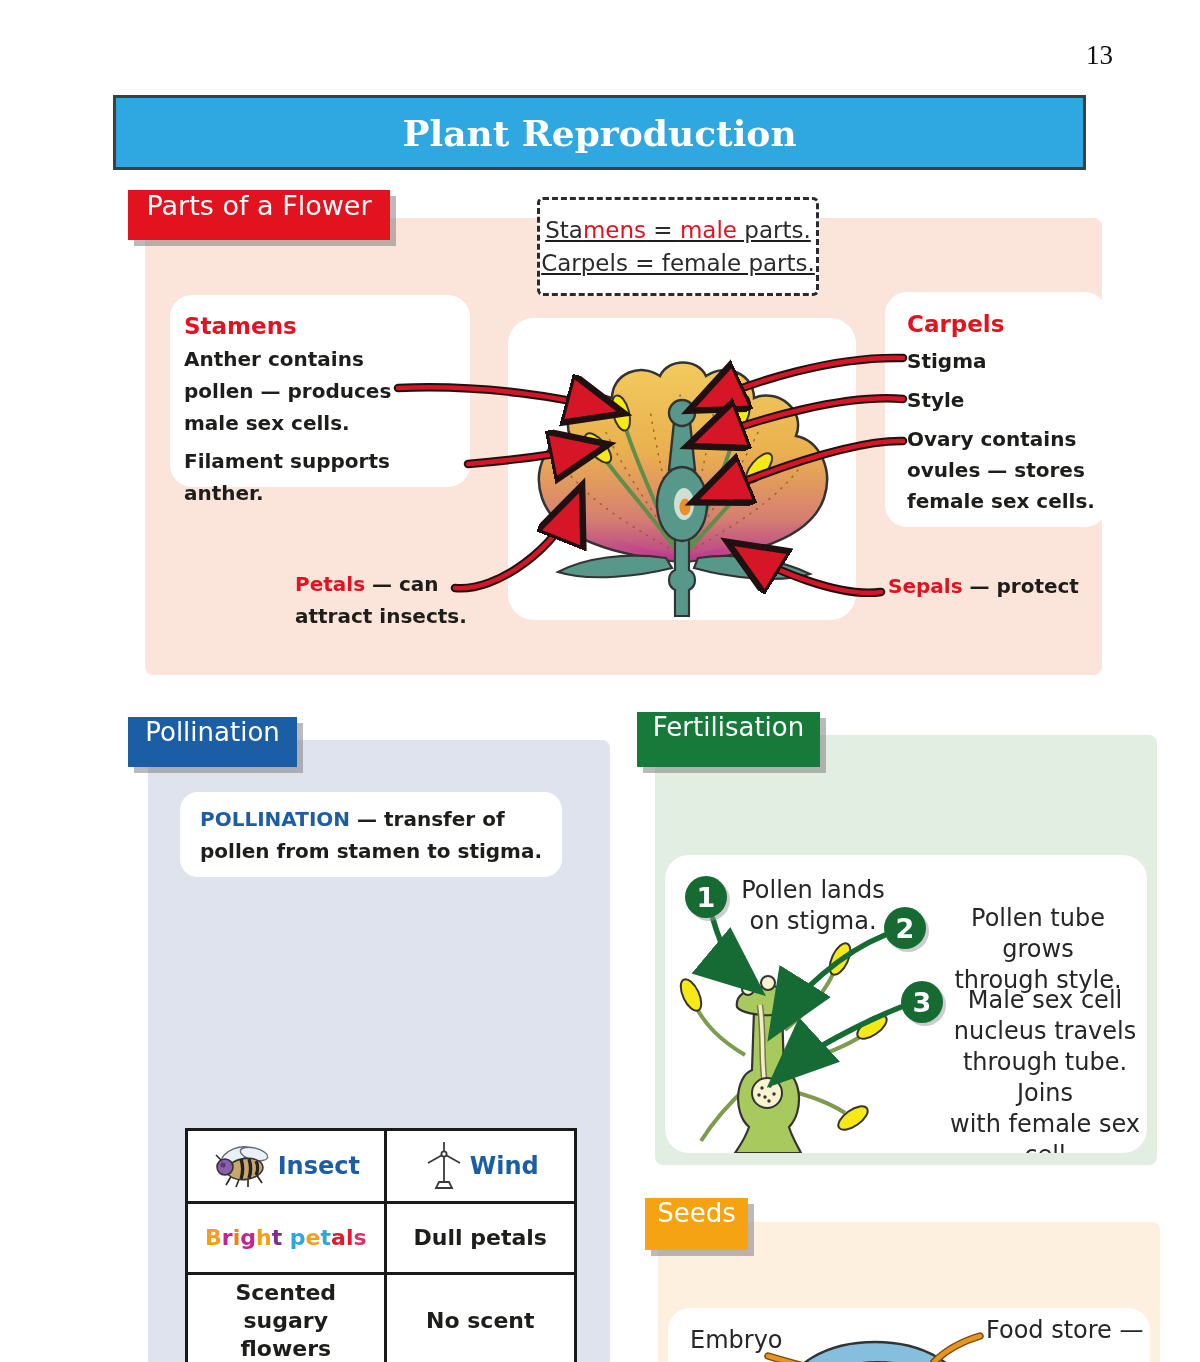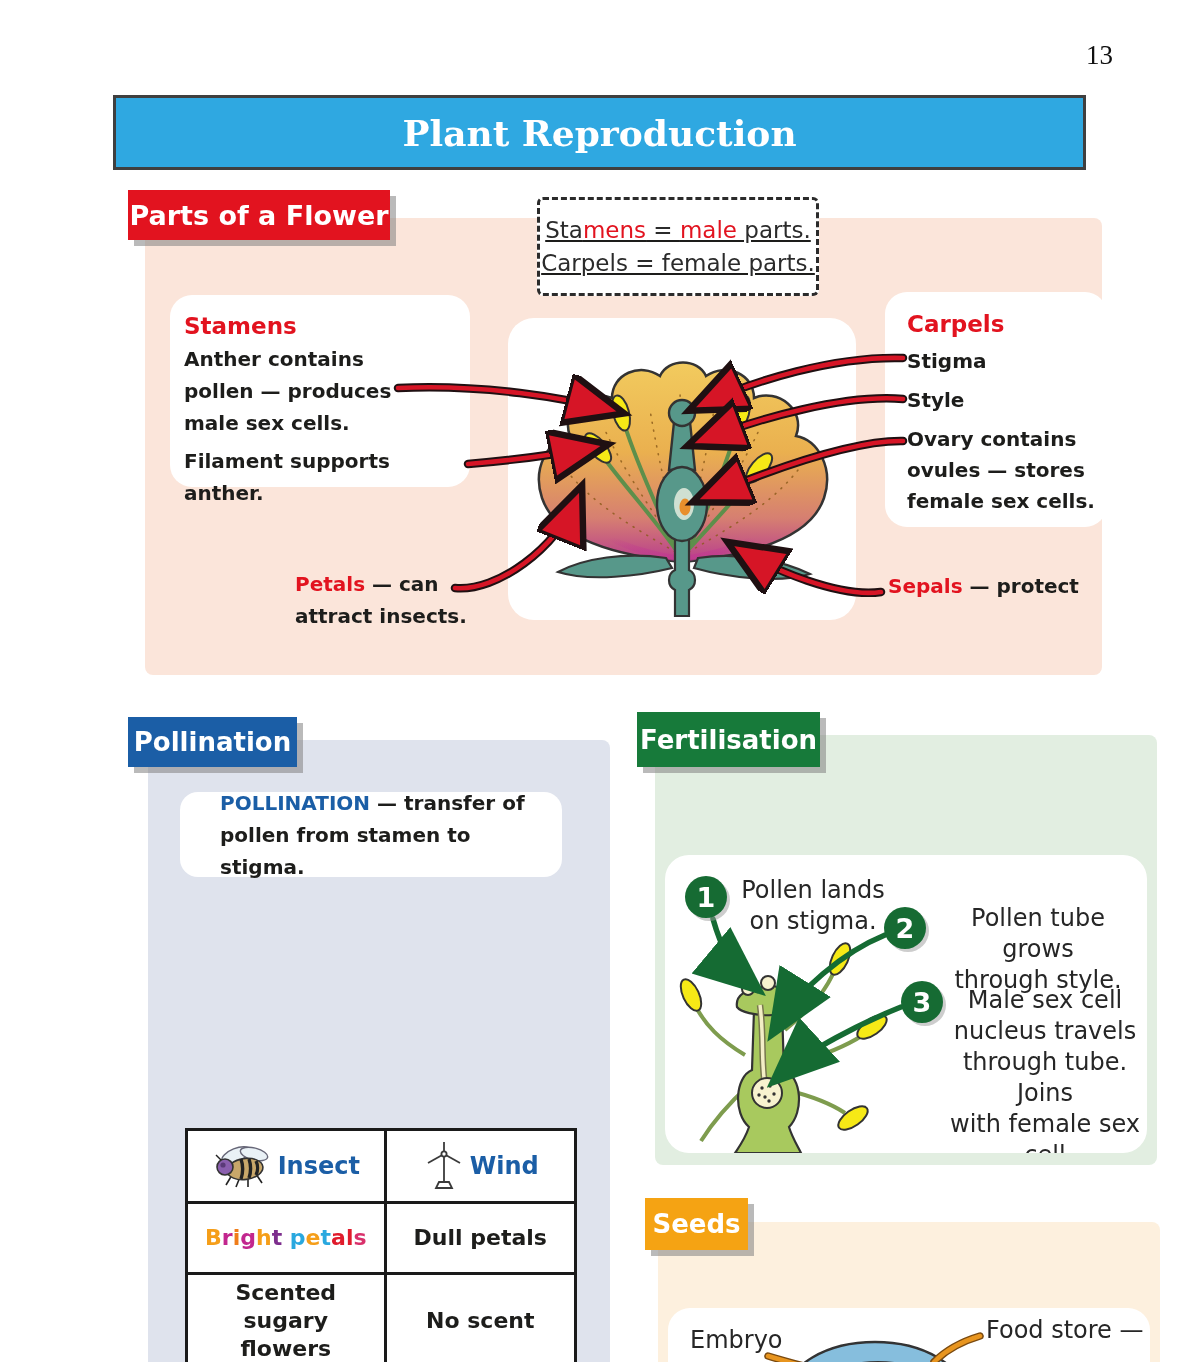--- a/index.html
+++ b/index.html
@@ -5,21 +5,21 @@
   html,body{margin:0;padding:0;background:#ffffff;}
   #page{position:relative;width:1200px;height:1362px;overflow:hidden;background:#ffffff;
         font-family:"DejaVu Sans","Liberation Sans",sans-serif;color:#1d1d1b;}
   .abs{position:absolute;}
   
   #title-banner{left:113px;top:95px;width:967px;height:69px;background:#2fa8e1;border:3px solid #3f3f3f;
     display:flex;align-items:center;justify-content:center;}
   #title-banner span{font-family:"DejaVu Serif","Liberation Serif",serif;font-weight:700;font-size:36px;color:#fff;}
   #page-number{left:1086px;top:40px;font-family:Liberation Serif, serif;font-size:27px;color:#111;}
   
-  .badge{color:#fff;font-weight:700;display:flex;align-items:center;justify-content:center;
+  .badge{color:#fff;font-weight:400;display:flex;justify-content:center;
          box-shadow:6px 6px 0 rgba(130,130,130,.55);z-index:6;}
   #badge-parts{left:128px;top:190px;width:262px;height:50px;background:#e2131f;font-size:27px;}
   #badge-pollination{left:128px;top:717px;width:169px;height:50px;background:#1b5ea6;font-size:26px;}
   #badge-fertilisation{left:637px;top:712px;width:183px;height:55px;background:#177a3a;font-size:26px;}
   #badge-seeds{left:645px;top:1198px;width:103px;height:52px;background:#f5a313;font-size:26px;}
   
   .panel{border-radius:8px;z-index:1;}
   #panel-parts{left:145px;top:218px;width:957px;height:457px;background:#fbe5da;}
   #panel-pollination{left:148px;top:740px;width:462px;height:640px;background:#dfe3ed;}
   #panel-fertilisation{left:655px;top:735px;width:502px;height:430px;background:#e2eee1;}
@@ -37,21 +37,21 @@
   .body-bold{font-weight:700;font-size:20px;line-height:32px;color:#1d1d1b;}
   
   #stamens-box{left:170px;top:295px;width:300px;height:192px;padding:14px 0 0 14px;box-sizing:border-box;}
   #carpels-box{left:885px;top:292px;width:222px;height:235px;padding:14px 0 0 22px;box-sizing:border-box;}
   #flower-box{left:508px;top:318px;width:348px;height:302px;}
   #petals-label{left:295px;top:568px;z-index:5;}
   #sepals-label{left:888px;top:570px;z-index:5;}
   #parts-arrows{left:145px;top:218px;z-index:5;pointer-events:none;}
   
   #pollination-def{left:180px;top:792px;width:382px;height:85px;border-radius:18px;
-     display:flex;flex-direction:column;justify-content:center;padding-left:40px;box-sizing:border-box;}
+     display:flex;flex-direction:column;justify-content:center;padding-left:20px;box-sizing:border-box;}
   #pollination-p1{left:188px;top:898px;width:410px;}
   #pollination-p2{left:188px;top:1012px;width:420px;}
   table#poll-table{position:absolute;left:185px;top:1128px;width:392px;border-collapse:collapse;z-index:3;background:#fff;}
   #poll-table td{border:3px solid #1a1a1a;text-align:center;vertical-align:middle;
      font-weight:700;font-size:22px;line-height:28px;padding:4px 6px;}
   #poll-table td.hdr{font-size:24px;color:#1b5ea6;}
   .hdr-cell{display:flex;align-items:center;justify-content:center;gap:4px;}
   
   #fert-def{left:675px;top:783px;width:440px;}
   #fert-box{left:665px;top:855px;width:482px;height:298px;border-radius:24px;overflow:hidden;}

